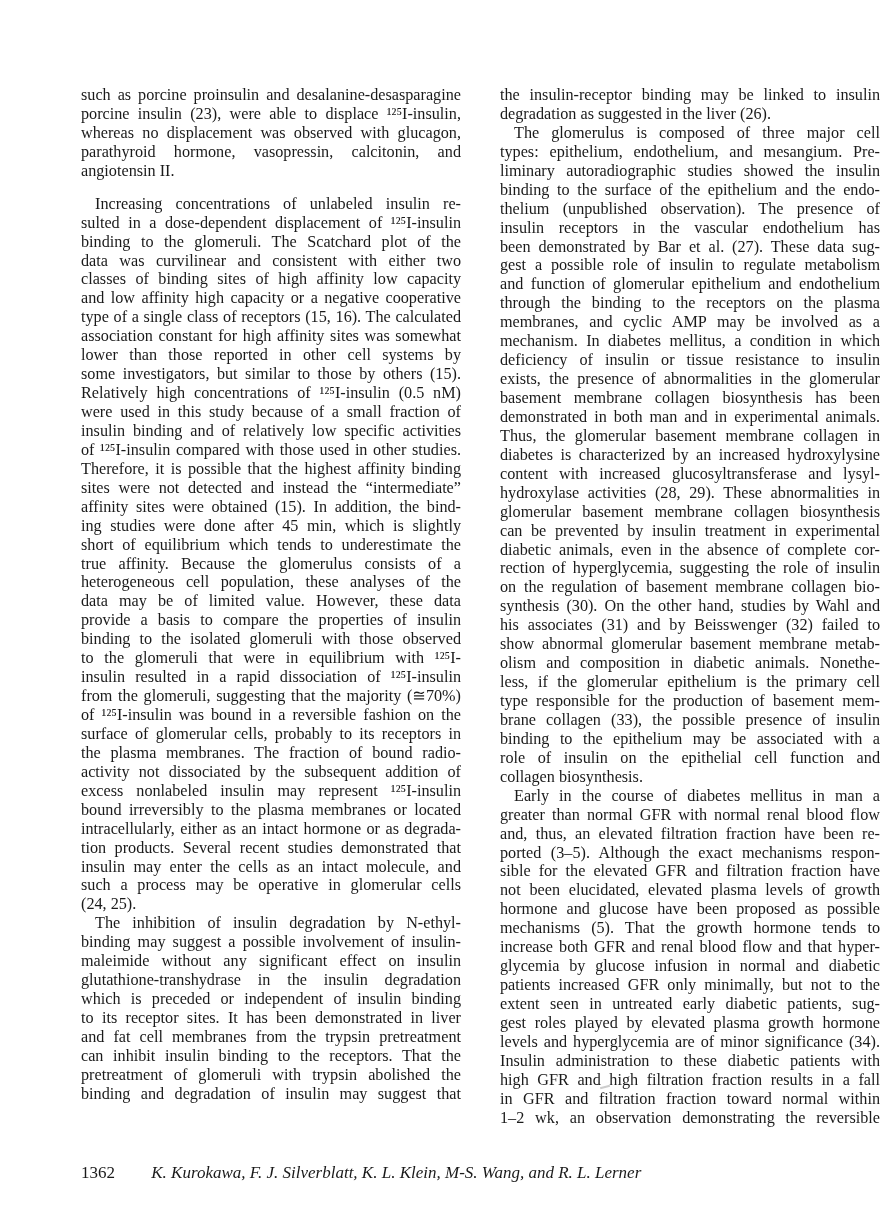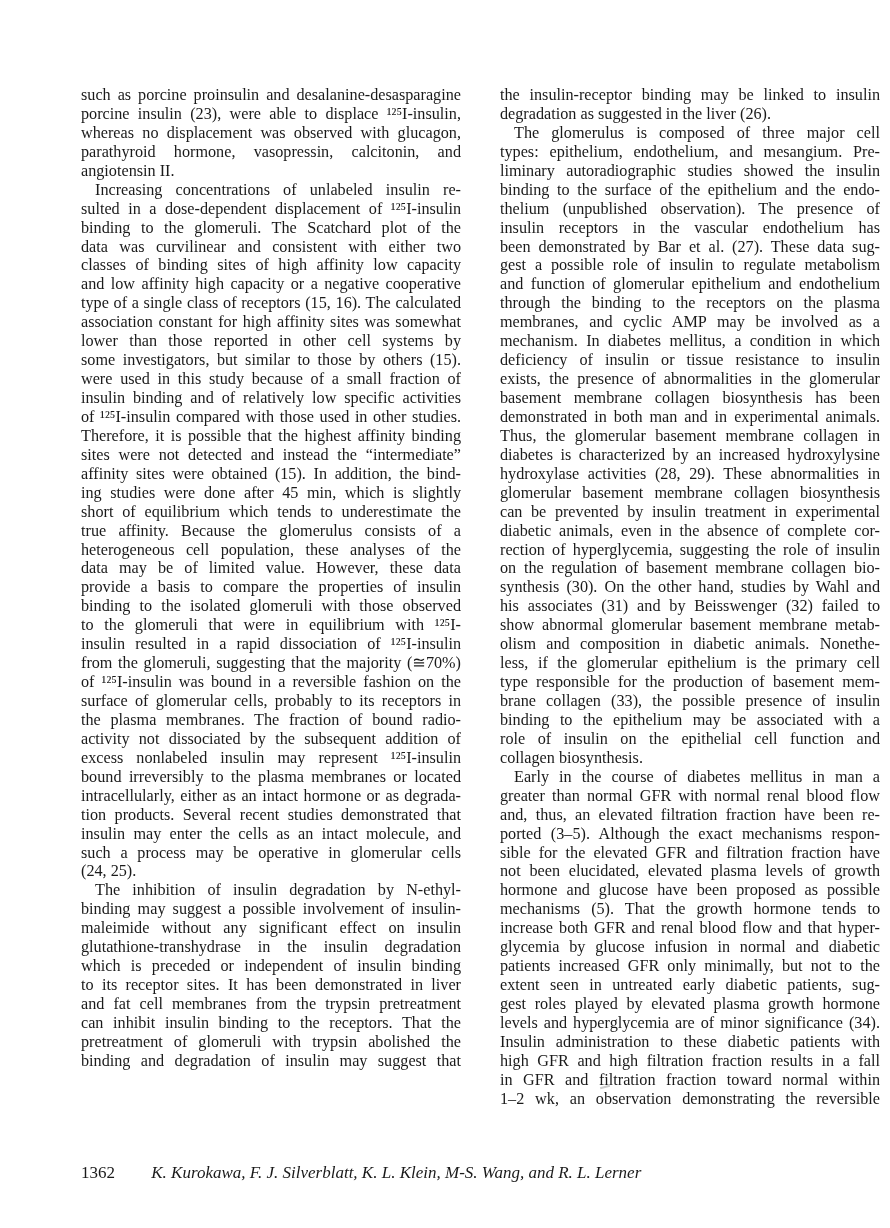--- a/index.html
+++ b/index.html
@@ -20,30 +20,31 @@
 </style>
 </head>
 <body>
 
 <div id="col-left" class="col">
     <span class="ln">such as porcine proinsulin and desalanine-desasparagine</span>
     <span class="ln">porcine insulin (23), were able to displace ¹²⁵I-insulin,</span>
     <span class="ln">whereas no displacement was observed with glucagon,</span>
     <span class="ln">parathyroid hormone, vasopressin, calcitonin, and</span>
     <span class="ln last">angiotensin II.</span>
-    <span class="ln" style="padding-left: 14px;">Increasing concentrations of unlabeled insulin re-</span>
+    <span class="ln" style="padding-left: 14px; margin-top: 14px;">Increasing concentrations of unlabeled insulin re-</span>
     <span class="ln">sulted in a dose-dependent displacement of ¹²⁵I-insulin</span>
     <span class="ln">binding to the glomeruli. The Scatchard plot of the</span>
     <span class="ln">data was curvilinear and consistent with either two</span>
     <span class="ln">classes of binding sites of high affinity low capacity</span>
     <span class="ln">and low affinity high capacity or a negative cooperative</span>
     <span class="ln">type of a single class of receptors (15, 16). The calculated</span>
     <span class="ln">association constant for high affinity sites was somewhat</span>
     <span class="ln">lower than those reported in other cell systems by</span>
     <span class="ln">some investigators, but similar to those by others (15).</span>
+    <span class="ln">Relatively high concentrations of ¹²⁵I-insulin (0.5 nM)</span>
     <span class="ln">were used in this study because of a small fraction of</span>
     <span class="ln">insulin binding and of relatively low specific activities</span>
     <span class="ln">of ¹²⁵I-insulin compared with those used in other studies.</span>
     <span class="ln">Therefore, it is possible that the highest affinity binding</span>
     <span class="ln">sites were not detected and instead the “intermediate”</span>
     <span class="ln">affinity sites were obtained (15). In addition, the bind-</span>
     <span class="ln">ing studies were done after 45 min, which is slightly</span>
     <span class="ln">short of equilibrium which tends to underestimate the</span>
     <span class="ln">true affinity. Because the glomerulus consists of a</span>
     <span class="ln">heterogeneous cell population, these analyses of the</span>
@@ -89,20 +90,21 @@
     <span class="ln">and function of glomerular epithelium and endothelium</span>
     <span class="ln">through the binding to the receptors on the plasma</span>
     <span class="ln">membranes, and cyclic AMP may be involved as a</span>
     <span class="ln">mechanism. In diabetes mellitus, a condition in which</span>
     <span class="ln">deficiency of insulin or tissue resistance to insulin</span>
     <span class="ln">exists, the presence of abnormalities in the glomerular</span>
     <span class="ln">basement membrane collagen biosynthesis has been</span>
     <span class="ln">demonstrated in both man and in experimental animals.</span>
     <span class="ln">Thus, the glomerular basement membrane collagen in</span>
     <span class="ln">diabetes is characterized by an increased hydroxylysine</span>
+    <span class="ln">content with increased glucosyltransferase and lysyl-</span>
     <span class="ln">hydroxylase activities (28, 29). These abnormalities in</span>
     <span class="ln">glomerular basement membrane collagen biosynthesis</span>
     <span class="ln">can be prevented by insulin treatment in experimental</span>
     <span class="ln">diabetic animals, even in the absence of complete cor-</span>
     <span class="ln">rection of hyperglycemia, suggesting the role of insulin</span>
     <span class="ln">on the regulation of basement membrane collagen bio-</span>
     <span class="ln">synthesis (30). On the other hand, studies by Wahl and</span>
     <span class="ln">his associates (31) and by Beisswenger (32) failed to</span>
     <span class="ln">show abnormal glomerular basement membrane metab-</span>
     <span class="ln">olism and composition in diabetic animals. Nonethe-</span>

